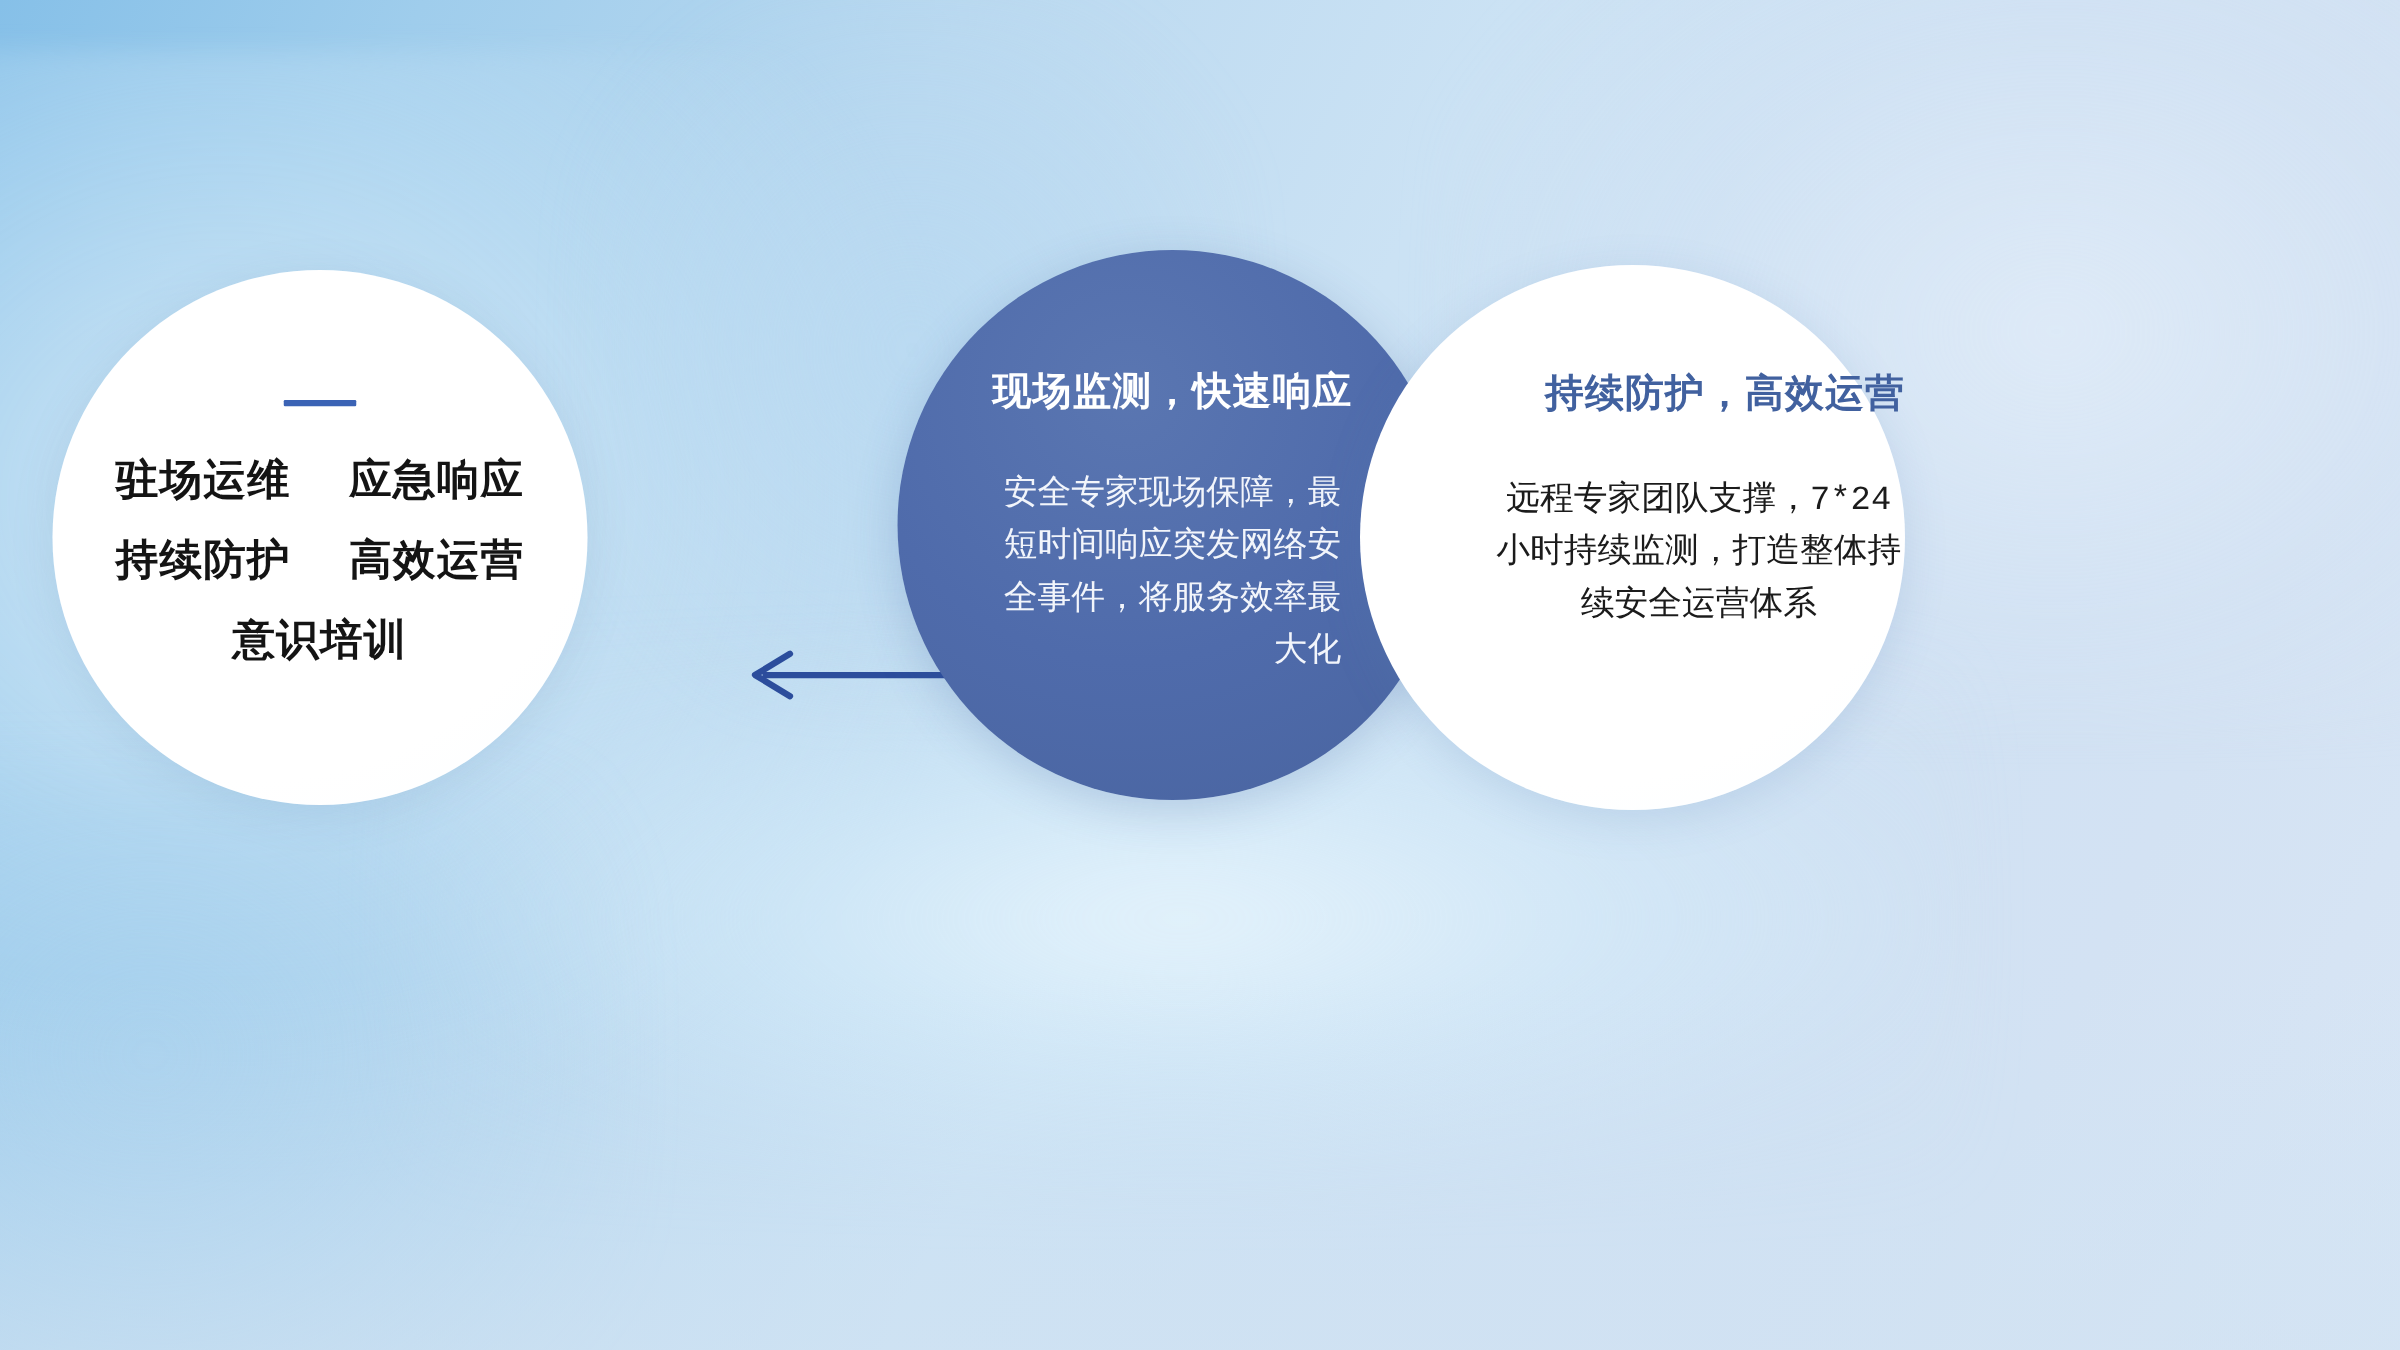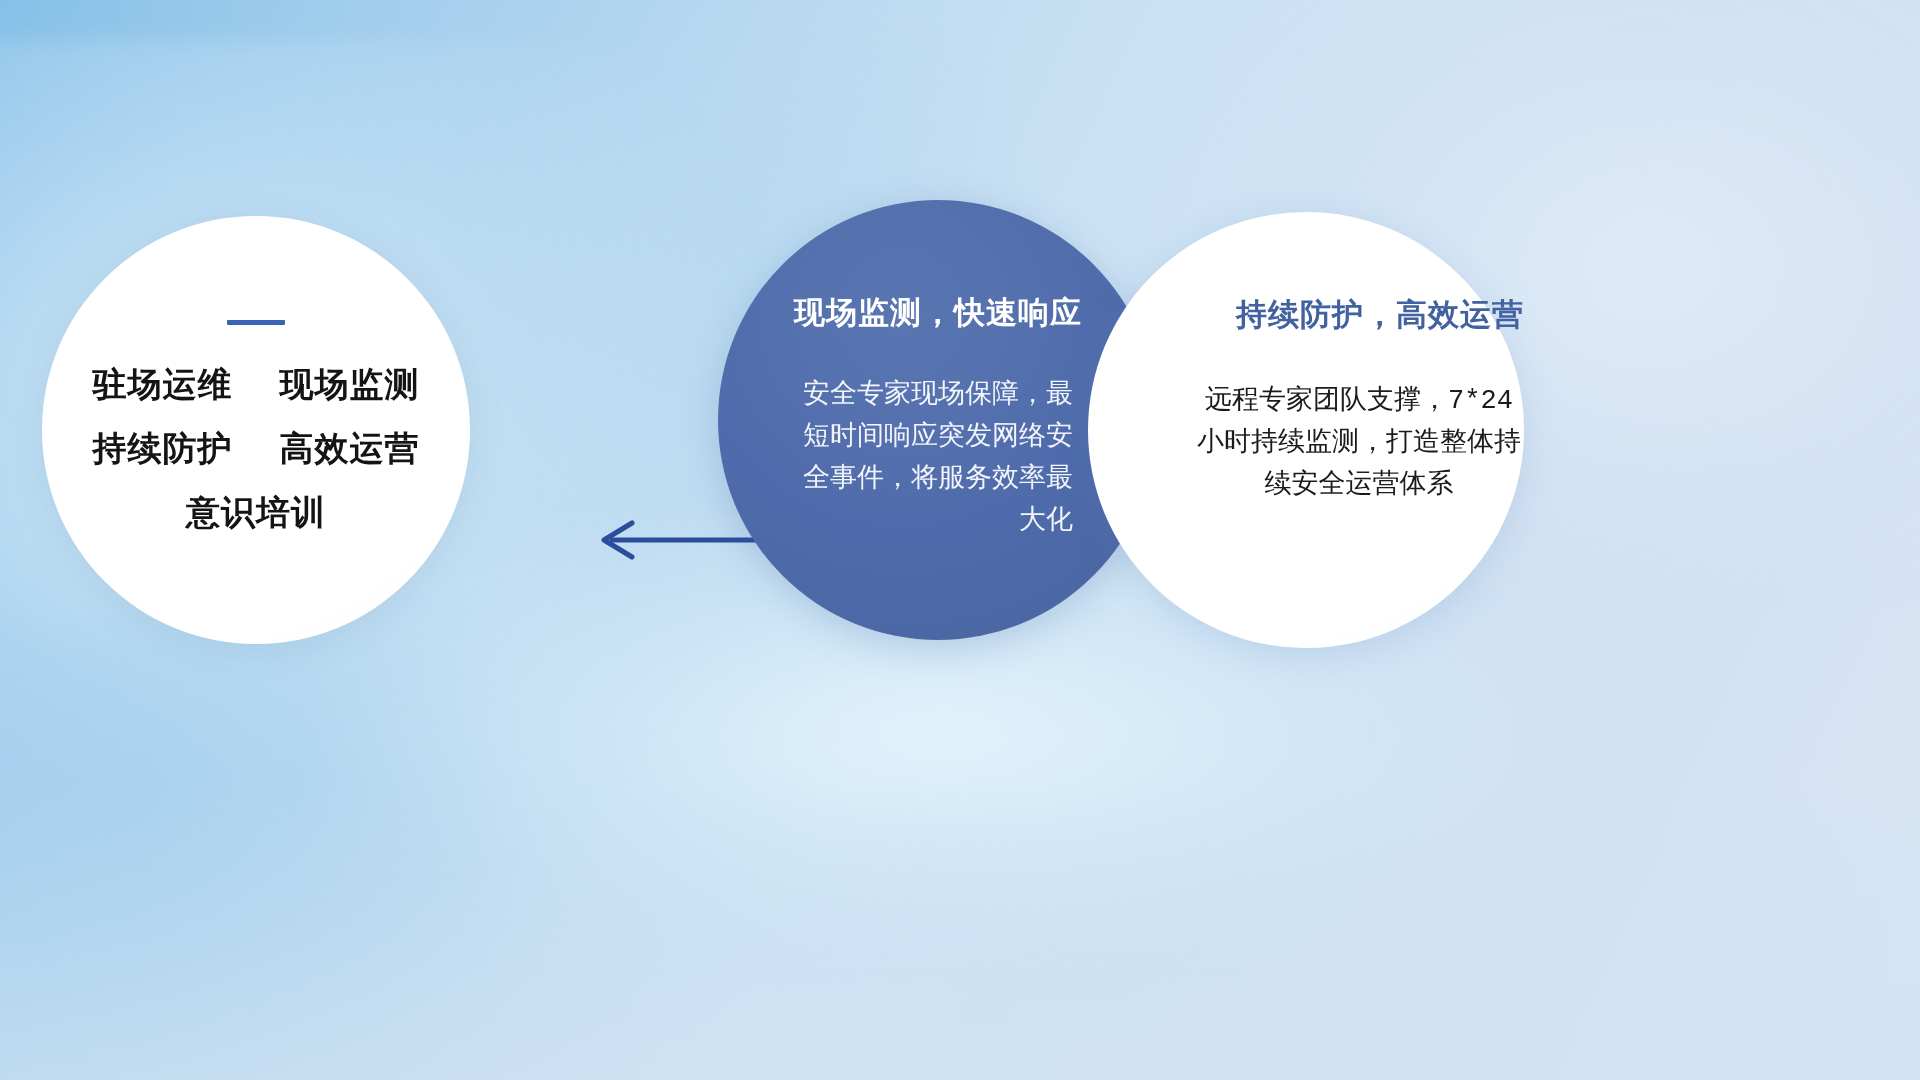--- a/index.html
+++ b/index.html
@@ -258,21 +258,21 @@
     <line x1="300" y1="40" x2="30" y2="40" stroke="#2c4d9c" stroke-width="5"></line>
     <polyline points="52,23 24,40 52,57" fill="none" stroke="#2c4d9c" stroke-width="5" stroke-linecap="round" stroke-linejoin="round"></polyline>
   </svg>
 
   <div class="circle circle-left">
     <div class="inner">
       <div class="dash"></div>
       <div class="left-line">
         <span>驻场运维</span>
         <span class="gap"></span>
-        <span>现场监测</span>
+        <span>应急响应</span>
       </div>
       <div class="left-line">
         <span>持续防护</span>
         <span class="gap"></span>
         <span>高效运营</span>
       </div>
       <div class="left-line">
         <span>意识培训</span>
       </div>
     </div>

